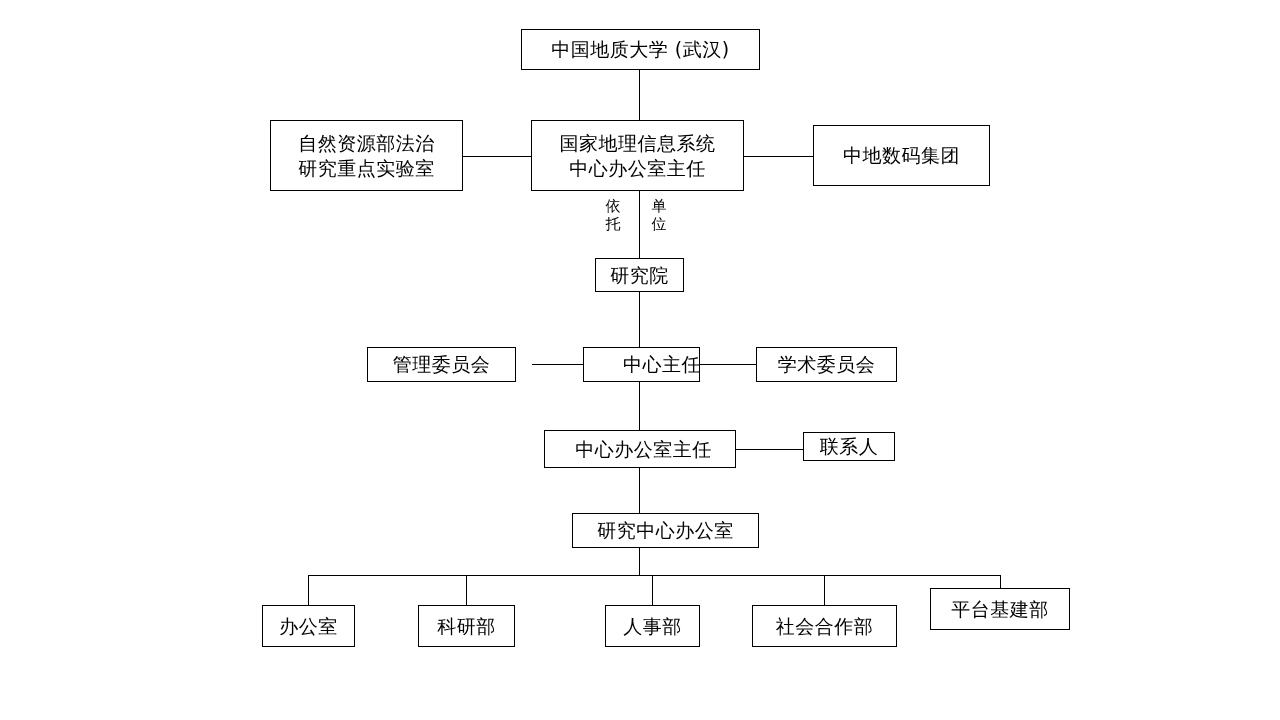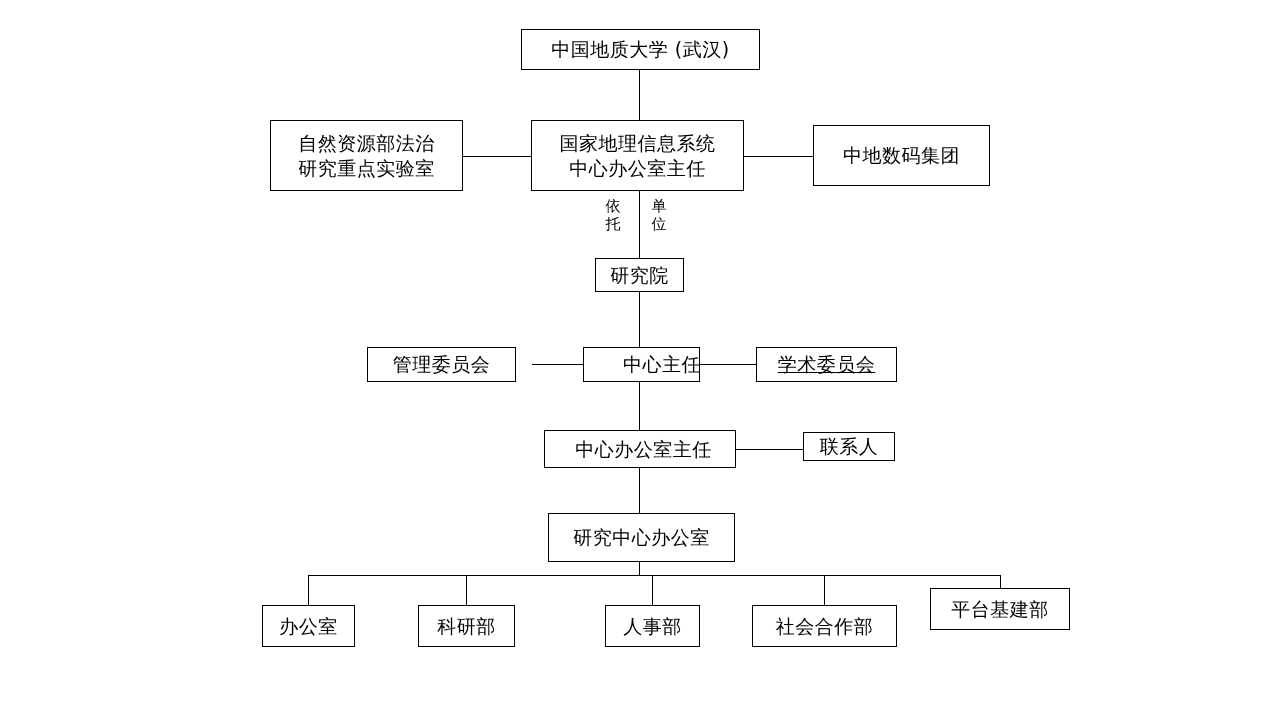--- a/index.html
+++ b/index.html
@@ -108,27 +108,27 @@
   </div>
 
   <div class="node" style="left:813px; top:125px; width:177px; height:61px;">中地数码集团</div>
 
   <div class="node" style="left:595px; top:258px; width:89px; height:34px;">研究院</div>
 
   <div class="node" style="left:367px; top:347px; width:149px; height:35px;">管理委员会</div>
 
   <div class="node" style="left:583px; top:347px; width:117px; height:35px;padding-left:41px;">中心主任</div>
 
-  <div class="node" style="left:756px; top:347px; width:141px; height:35px;text-decoration:underline;">学术委员会</div>
+  <div class="node" style="left:756px; top:347px; width:141px; height:35px;">学术委员会</div>
 
   <div class="node" style="left:544px; top:430px; width:192px; height:38px;padding-left:7px;">中心办公室主任</div>
 
   <div class="node" style="left:803px; top:432px; width:92px; height:29px;">联系人</div>
 
-  <div class="node" style="left:548px; top:513px; width:187px; height:49px;">研究中心办公室</div>
+  <div class="node" style="left:572px; top:513px; width:187px; height:35px;">研究中心办公室</div>
 
   <div class="node" style="left:262px; top:605px; width:93px; height:42px;">办公室</div>
 
   <div class="node" style="left:418px; top:605px; width:97px; height:42px;">科研部</div>
 
   <div class="node" style="left:605px; top:605px; width:95px; height:42px;">人事部</div>
 
   <div class="node" style="left:752px; top:605px; width:145px; height:42px;">社会合作部</div>
 
   <div class="node" style="left:930px; top:588px; width:140px; height:42px;">平台基建部</div>

